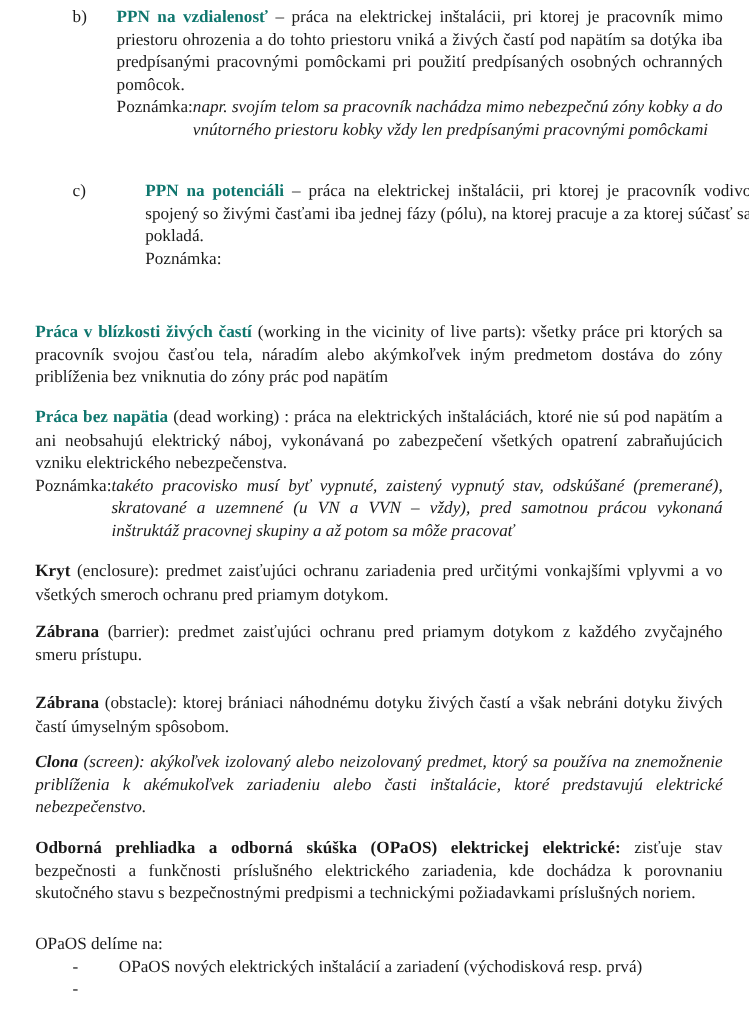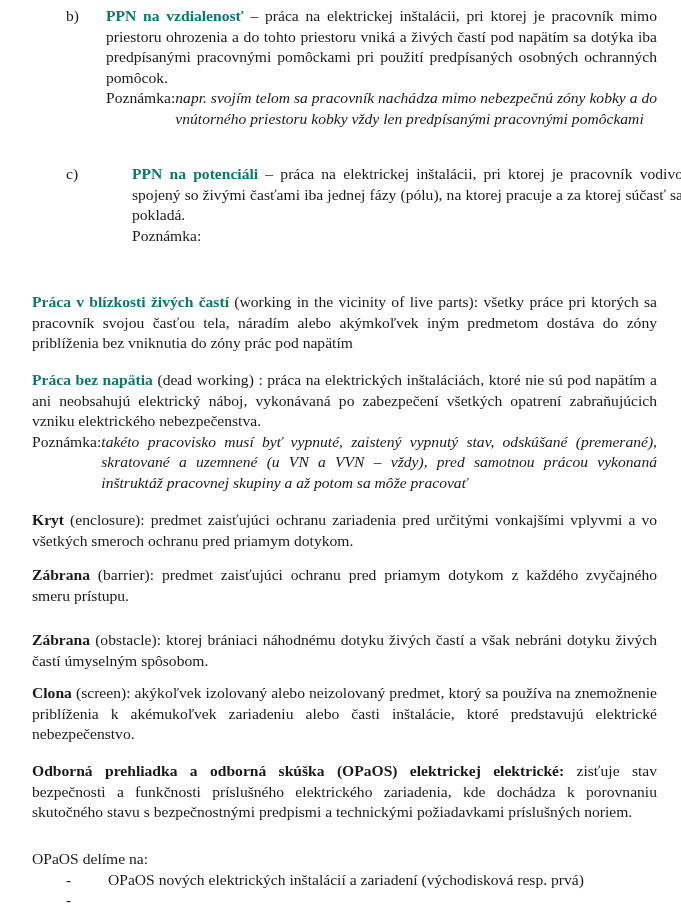--- a/index.html
+++ b/index.html
@@ -54,21 +54,21 @@
 </div>
 
 <div class="block" style="top:565px;">
   <span class="bold">Zábrana</span><span> (barrier): predmet zaisťujúci ochranu pred priamym dotykom z každého zvyčajného smeru prístupu.</span>
 </div>
 
 <div class="block" style="top:630px;">
   <span class="bold">Zábrana</span><span> (obstacle): ktorej brániaci náhodnému dotyku živých častí a však nebráni dotyku živých častí  úmyselným spôsobom.</span>
 </div>
 
-<div class="block" style="top:683px;">
+<div class="block" style="top:683px;font-style:italic;">
   <span class="bold">Clona</span><span> (screen): akýkoľvek izolovaný alebo neizolovaný predmet, ktorý sa používa na znemožnenie priblíženia k akémukoľvek zariadeniu alebo časti inštalácie, ktoré predstavujú elektrické nebezpečenstvo.</span>
 </div>
 
 <div class="block" style="top:761px;">
   <span class="bold">Odborná prehliadka a odborná skúška (OPaOS) elektrickej elektrické:</span><span> zisťuje stav bezpečnosti a funkčnosti príslušného elektrického zariadenia, kde dochádza k porovnaniu skutočného stavu s bezpečnostnými predpismi a technickými požiadavkami príslušných noriem.</span>
 </div>
 
 <div class="ul" style="top:849px;">
   <div>OPaOS delíme na:</div>
   <div class="li">

